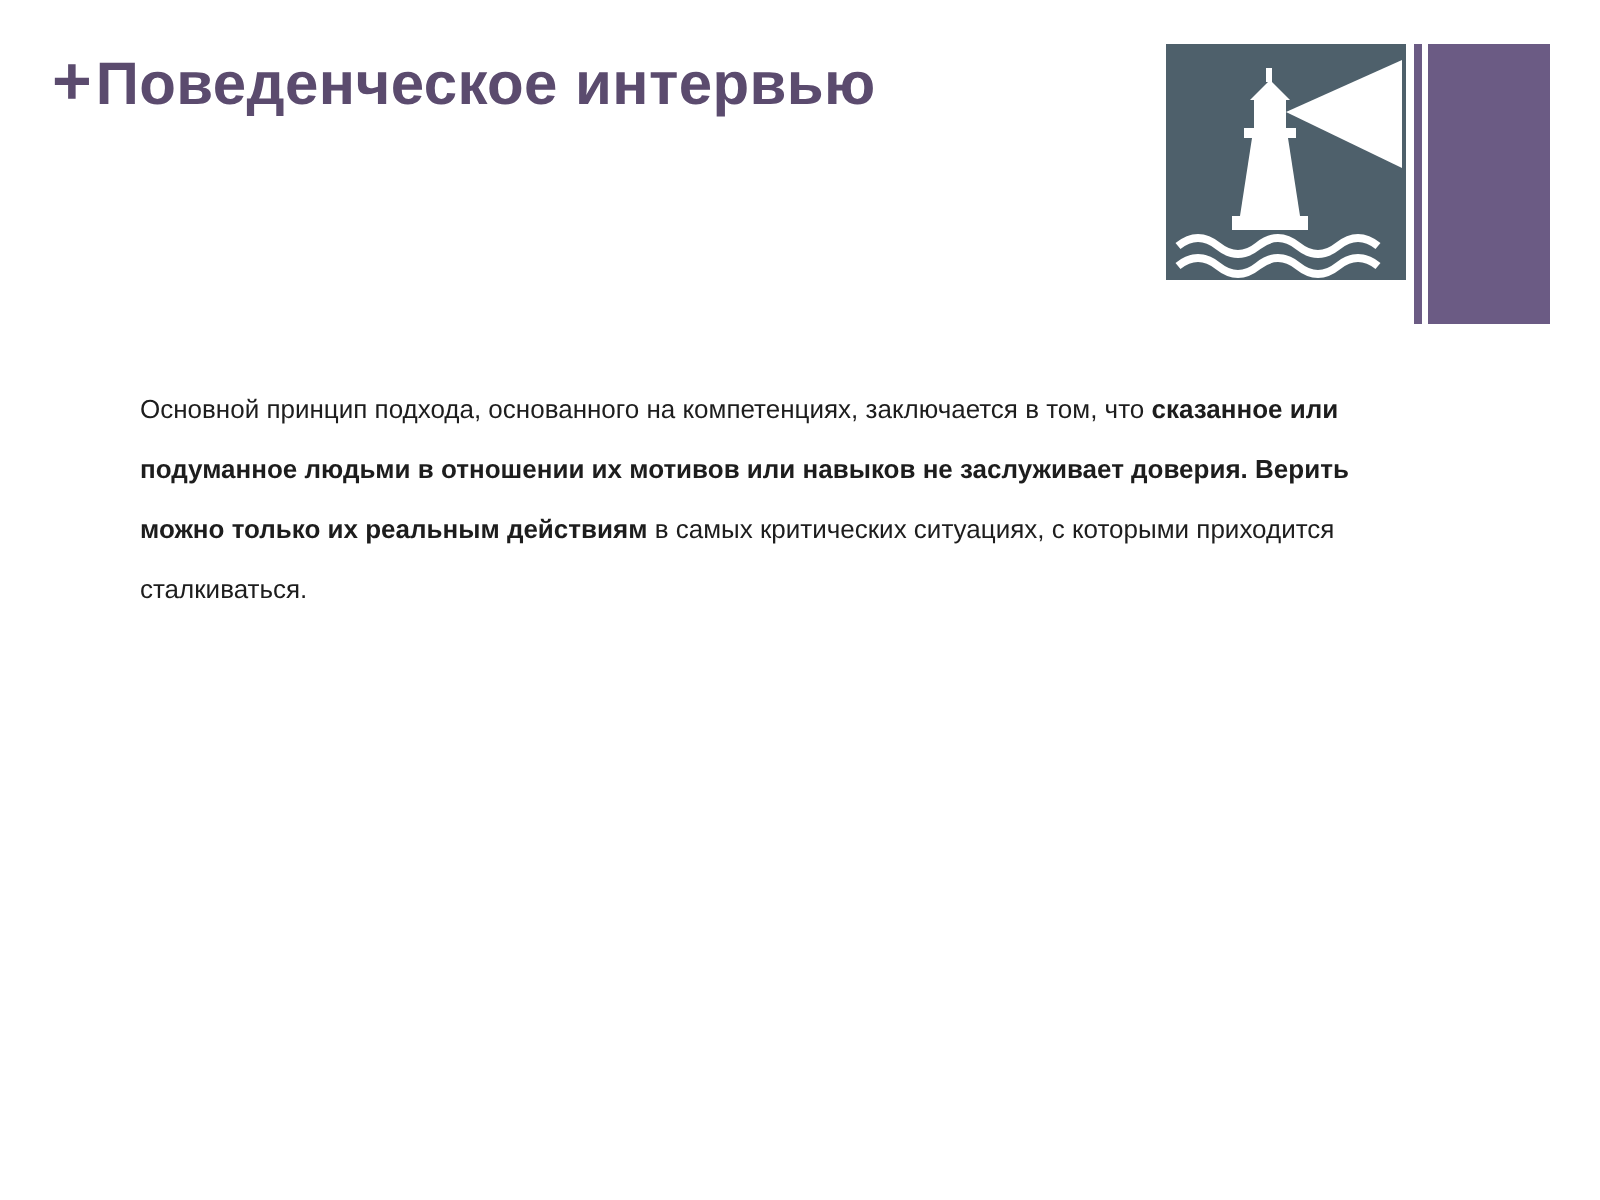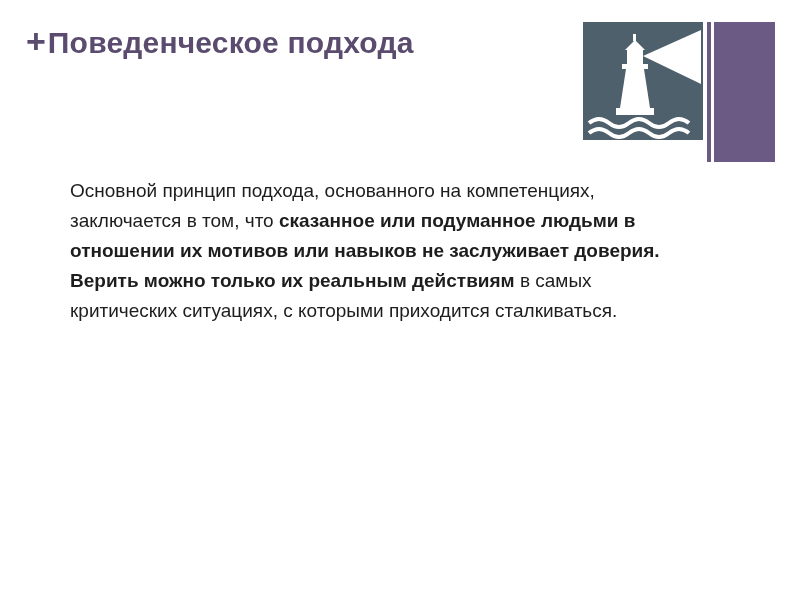--- a/index.html
+++ b/index.html
@@ -85,41 +85,41 @@
   }
 
   
   .body {
     position: absolute;
     left: 70px;
     top: 176px;
     width: 625px;
   }
   .para {
-    font-size: 19px;
+    font-size: 13px;
     line-height: 30px;
     color: #1d1d1d;
-    margin: 0 0 6px 0;
+    margin: 14px 0 6px 0;
     text-align: left;
   }
   .para.second {
     margin-top: 10px;
   }
   .b {
     font-weight: bold;
   }
 </style>
 </head>
 <body>
 
 <div class="slide">
 
   <div class="title-row">
     <span class="title-plus">+</span>
-    <span class="title-text">Поведенческое подхода</span>
+    <span class="title-text">Поведенческое интервью</span>
   </div>
 
   <div class="graphic">
     <div class="pic"></div>
     <div class="bar-thin"></div>
     <div class="bar-wide"></div>
     <svg width="120" height="118" viewBox="0 0 120 118">
 
       <polygon points="60,34 118,8 118,62" fill="#ffffff"></polygon>
 

